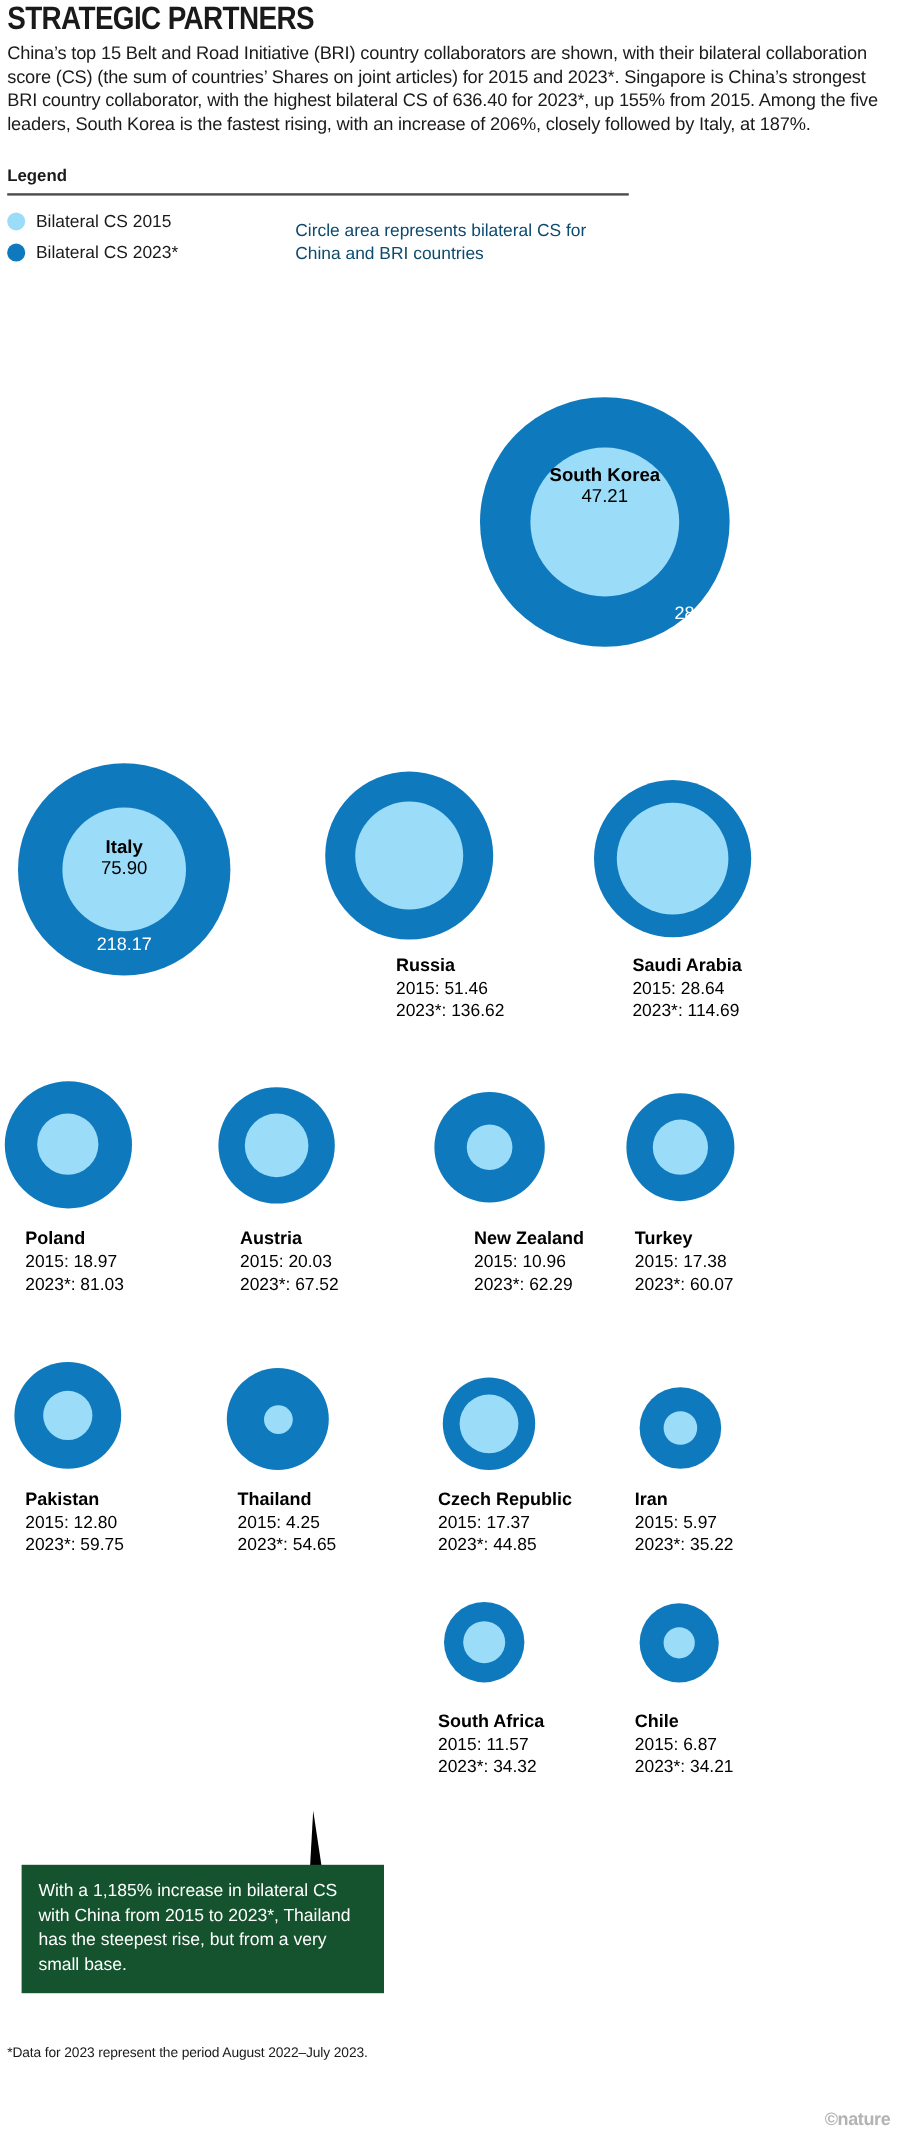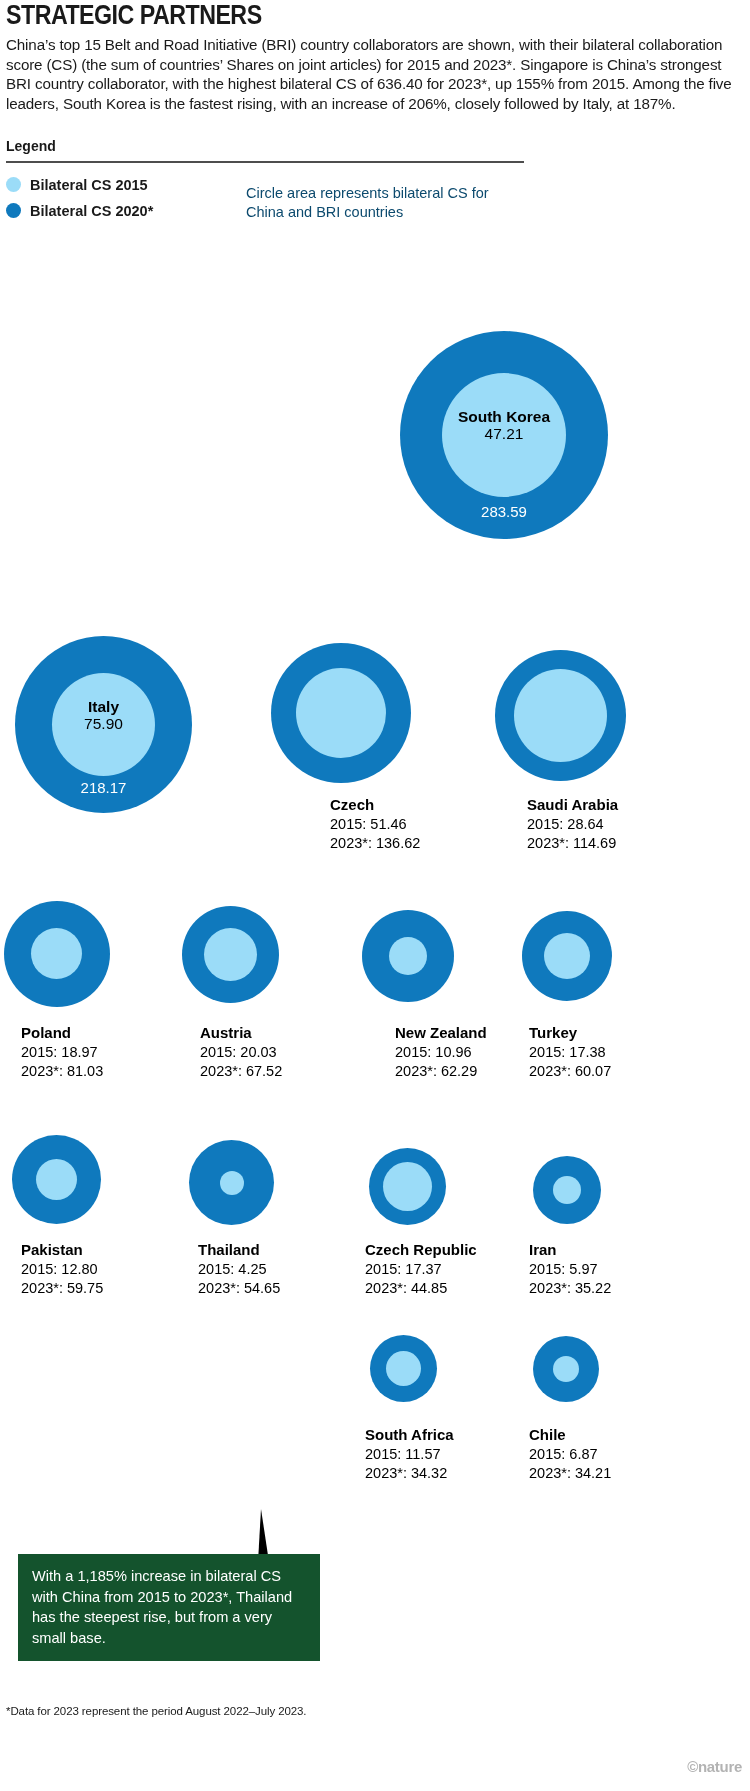--- a/index.html
+++ b/index.html
@@ -52,21 +52,20 @@
     width: 518px;
     height: 1.5px;
     background: #4d4d4d;
     margin-bottom: 10px;
   }
   .legend-row {
     display: flex;
     align-items: center;
     height: 24px;
     margin-bottom: 2px;
-    font-weight: bold;
   }
   .legend-dot {
     width: 15px; height: 15px; border-radius: 50%;
     margin-right: 9px; flex: 0 0 auto;
   }
   .legend-label { font-size: 14.5px; color: #1a1a1a; }
   #legend-note {
     position: absolute;
     left: 240px;
     top: 46px;
@@ -166,53 +165,53 @@
     <div id="legend-title">Legend</div>
     <div id="legend-rule"></div>
 
     <div class="legend-row">
       <span class="legend-dot" style="background:#9bdcf8"></span>
       <span class="legend-label">Bilateral CS 2015</span>
     </div>
 
     <div class="legend-row">
       <span class="legend-dot" style="background:#0f79bd"></span>
-      <span class="legend-label">Bilateral CS 2020*</span>
+      <span class="legend-label">Bilateral CS 2023*</span>
     </div>
 
     <div id="legend-note">Circle area represents bilateral CS for China and BRI countries</div>
   </div>
 
 
   <div class="bubble-group" style="left:400px; top:331px; width:208px; height:208px;">
     <div class="circle-outer" style="left:0; top:0; width:208px; height:208px; background:#0f79bd;"></div>
     <div class="circle-inner" style="left:42px; top:42px; width:124px; height:124px; background:#9bdcf8;"></div>
-    <div class="in-label" style="left:0; top:57px; width:208px; font-size:15.5px;margin-top:20px;">
+    <div class="in-label" style="left:0; top:57px; width:208px; font-size:15.5px;">
       <span class="nm">South Korea</span>
       <span class="vl">47.21</span>
     </div>
-    <div class="outer-val" style="left:0; top:172px; width:208px;">283.59</div>
+    <div class="outer-val" style="left:0; top:172px; width:208px;text-align:right;">283.59</div>
   </div>
 
   <div class="bubble-group" style="left:15px; top:636px; width:177px; height:177px;">
     <div class="circle-outer" style="left:0; top:0; width:177px; height:177px; background:#0f79bd;"></div>
     <div class="circle-inner" style="left:37px; top:37px; width:103px; height:103px; background:#9bdcf8;"></div>
     <div class="in-label" style="left:0; top:62px; width:177px; font-size:15.5px;">
       <span class="nm">Italy</span>
       <span class="vl">75.90</span>
     </div>
     <div class="outer-val" style="left:0; top:143px; width:177px;">218.17</div>
   </div>
 
   <div class="bubble-group" style="left:271px; top:643px; width:140px; height:140px;">
     <div class="circle-outer" style="left:0; top:0; width:140px; height:140px; background:#0f79bd;"></div>
     <div class="circle-inner" style="left:25px; top:25px; width:90px; height:90px; background:#9bdcf8;"></div>
   </div>
   <div class="under-label" style="left:330px; top:795px;">
-    <span class="nm">Czech</span>
+    <span class="nm">Russia</span>
     <span>2015: 51.46</span><br>
     <span>2023*: 136.62</span>
   </div>
 
   <div class="bubble-group" style="left:495px; top:650px; width:131px; height:131px;">
     <div class="circle-outer" style="left:0; top:0; width:131px; height:131px; background:#0f79bd;"></div>
     <div class="circle-inner" style="left:19px; top:19px; width:93px; height:93px; background:#9bdcf8;"></div>
   </div>
   <div class="under-label" style="left:527px; top:795px;">
     <span class="nm">Saudi Arabia</span>

